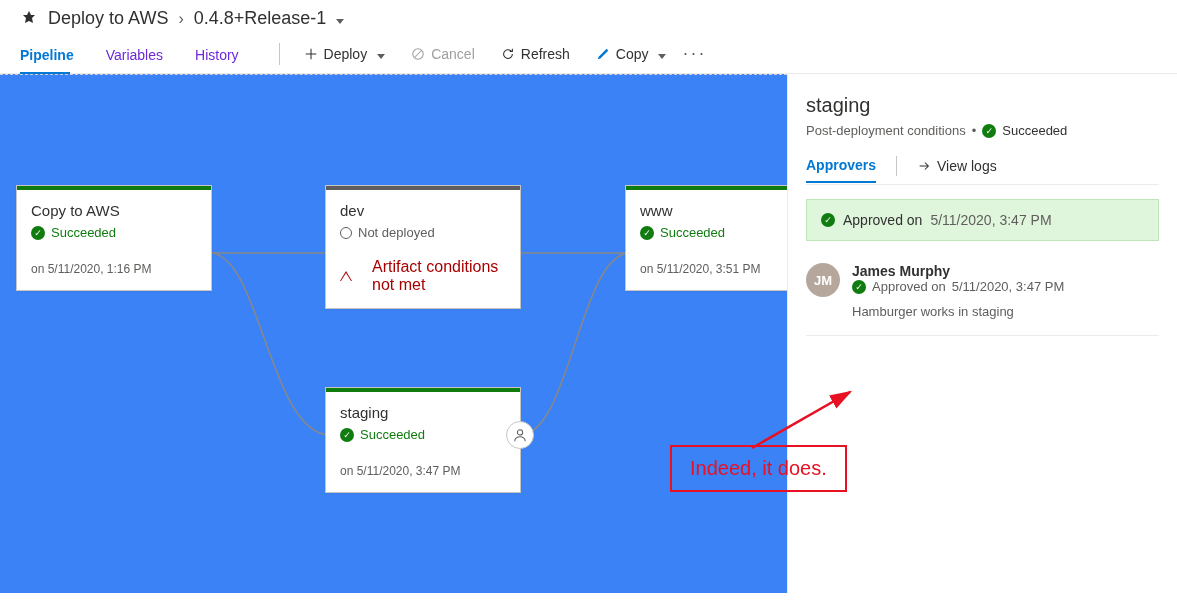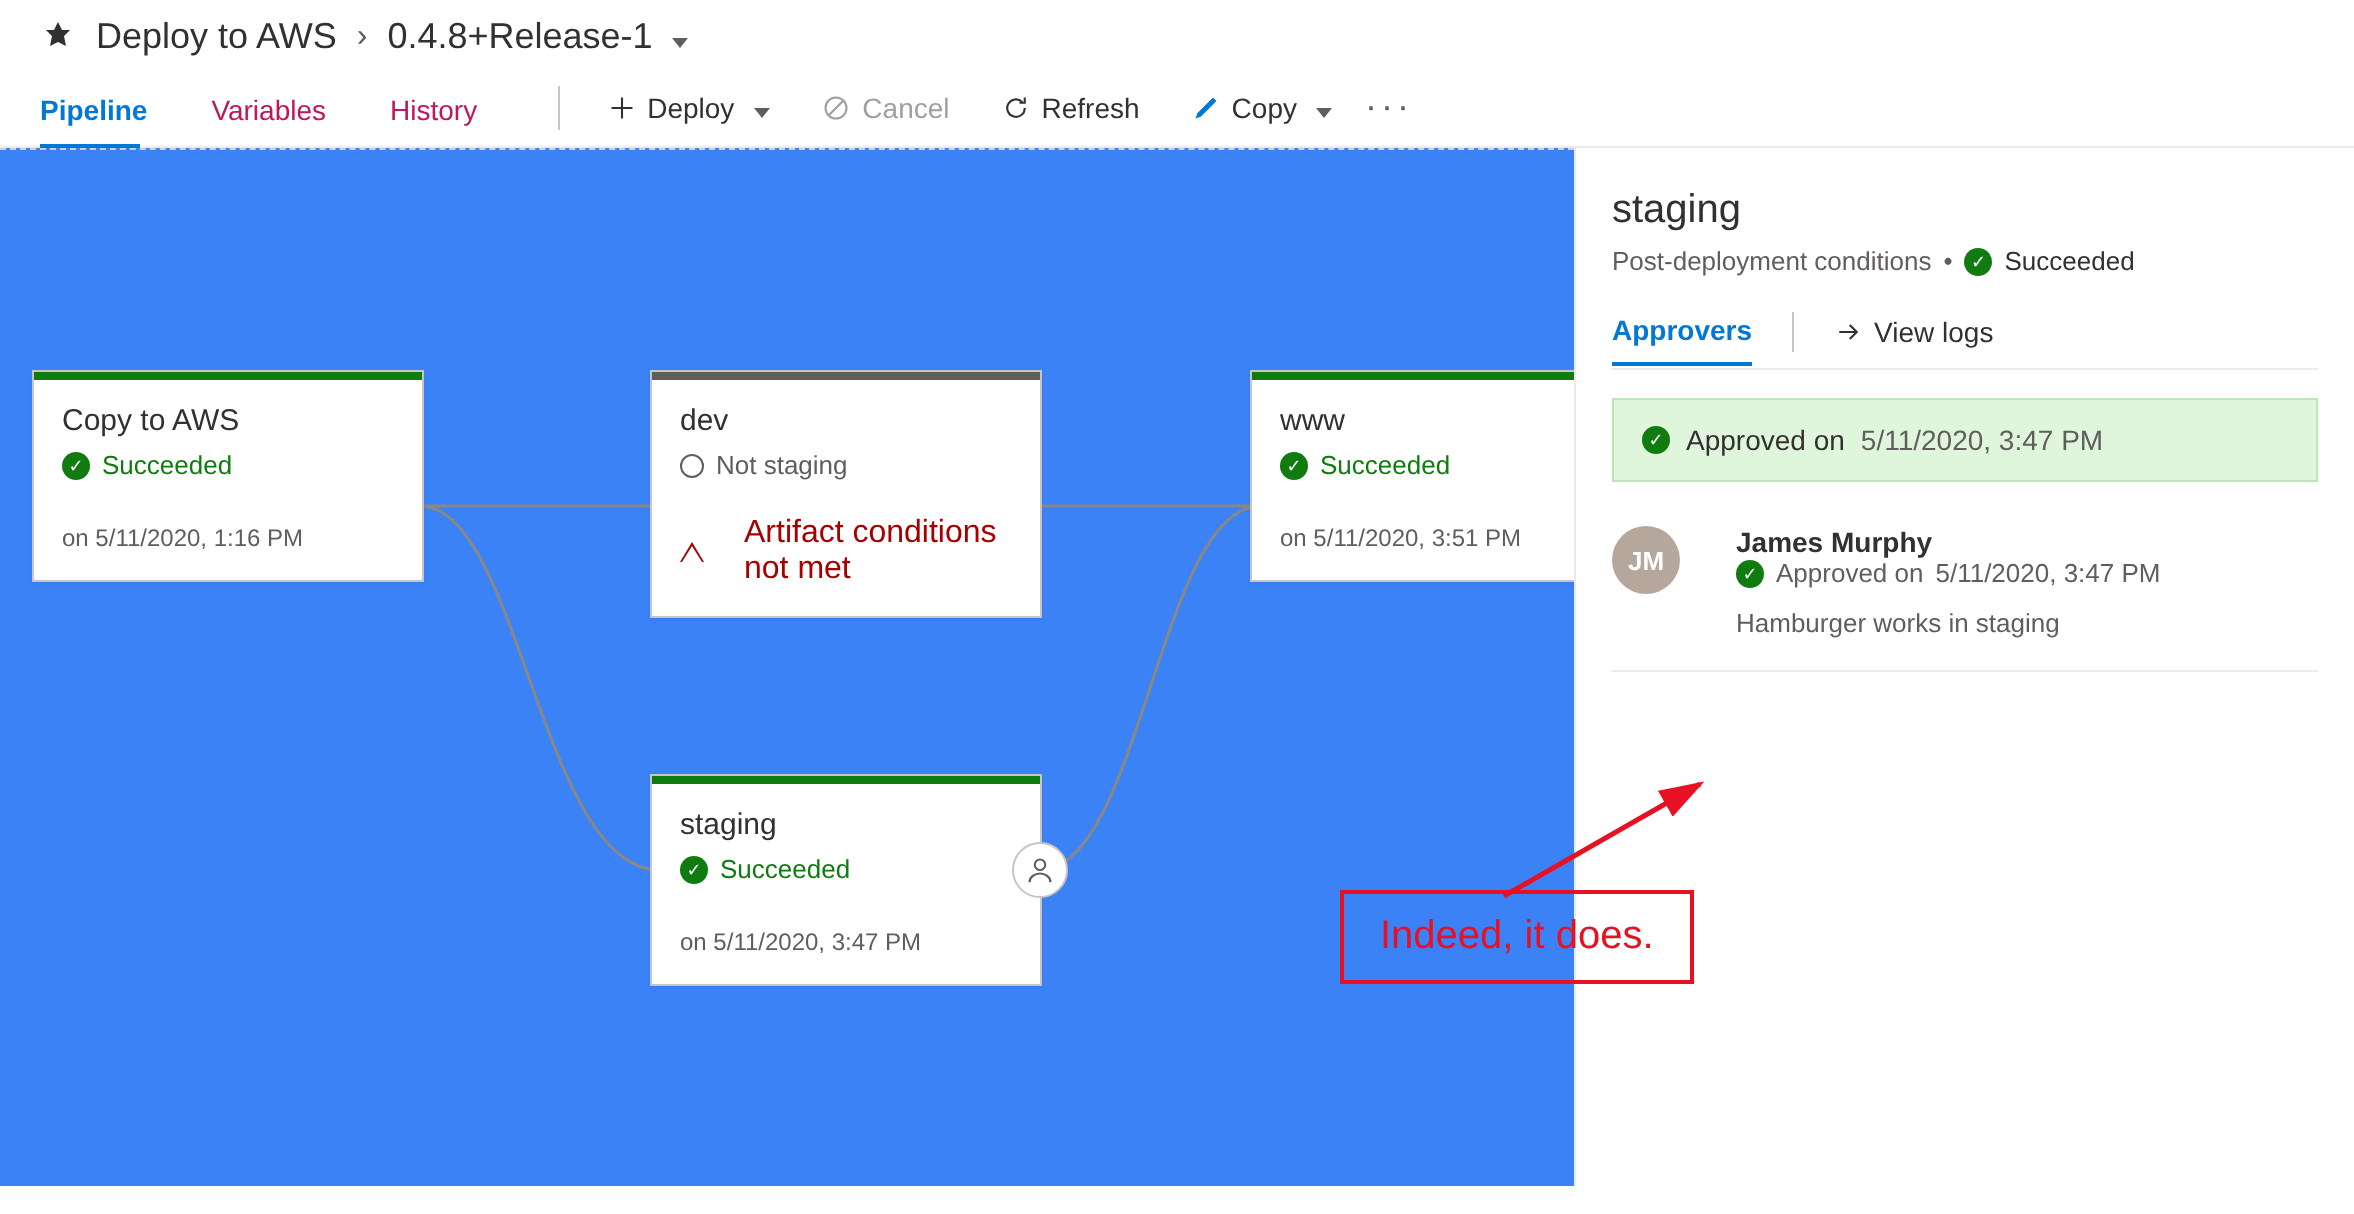--- a/index.html
+++ b/index.html
@@ -37,21 +37,21 @@
   
   .tabrow {
     display:flex; align-items:center; gap:6px;
     padding: 8px 20px 0 20px;
     border-bottom: 1px solid #edebe9;
   }
   .tab {
     padding: 6px 10px 10px 0;
     margin-right: 16px;
     cursor:pointer;
-    color:#be185d;
+    color:#6d28d9;
   }
   .tab.active { font-weight:600; color:#0078d4; position:relative; }
   .tab.active::after{
     content:""; position:absolute; left:0; right:14px; bottom:-1px;
     height:2px; background:#0078d4;
   }
   .tab-sep { width:1px; height:22px; background:#c8c6c4; margin:0 8px 6px 8px; }
   .cmd {
     display:flex; align-items:center; gap:6px;
     padding:4px 10px 10px 10px; cursor:pointer; color:#323130;
@@ -108,21 +108,21 @@
   .ptab-sep { width:1px; height:20px; background:#c8c6c4; margin-bottom:8px;}
   .viewlogs { display:flex; align-items:center; gap:6px; cursor:pointer; color:#323130; padding-bottom:8px;}
 
   .approved-banner {
     margin-top:14px; background:#dff6dd; border:1px solid #bde5b8;
     padding:12px 14px; font-size:14px; display:flex; gap:8px; align-items:center;
   }
   .approved-banner .date { color:#605e5c; }
 
   .approver {
-    display:flex; gap:28px; margin-top:22px;
+    display:flex; gap:12px; margin-top:22px;
   }
   .avatar {
     width:34px; height:34px; border-radius:50%;
     background:#b5a79c; display:flex; align-items:center; justify-content:center;
     color:#fff; font-weight:600; font-size:13px; overflow:hidden;
   }
   .approver .name { font-weight:600; }
   .approver .line2 { display:flex; gap:6px; align-items:center; font-size:13px; color:#605e5c;}
   .approver .comment { margin-top:10px; color:#605e5c; font-size:13px; }
   .hr { height:1px; background:#edebe9; margin-top:16px; }
@@ -243,21 +243,21 @@
         <div class="ts">on 5/11/2020, 1:16 PM</div>
       </div>
     </div>
 
     <div class="stage-card" style="left:325px; top:110px;">
       <div class="bar gray"></div>
       <div class="body">
         <div class="stage-title">dev</div>
         <div class="status-row status-nd">
           <span class="ic-circle-o"></span>
-          <span>Not staging</span>
+          <span>Not deployed</span>
         </div>
         <div class="warn-row">
           <span class="ic-warn"></span>
           <span>Artifact conditions not met</span>
         </div>
       </div>
     </div>
 
     <div class="stage-card" style="left:325px; top:312px;">
       <div class="bar green"></div>

